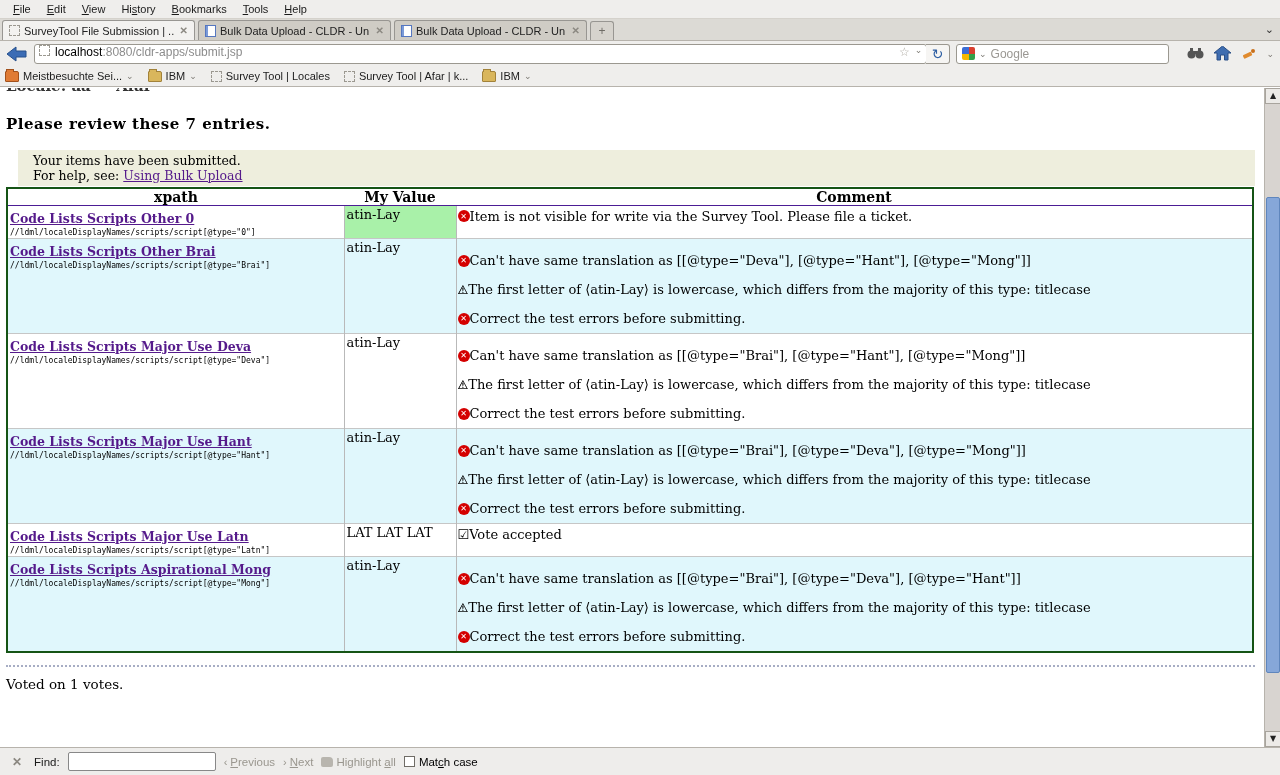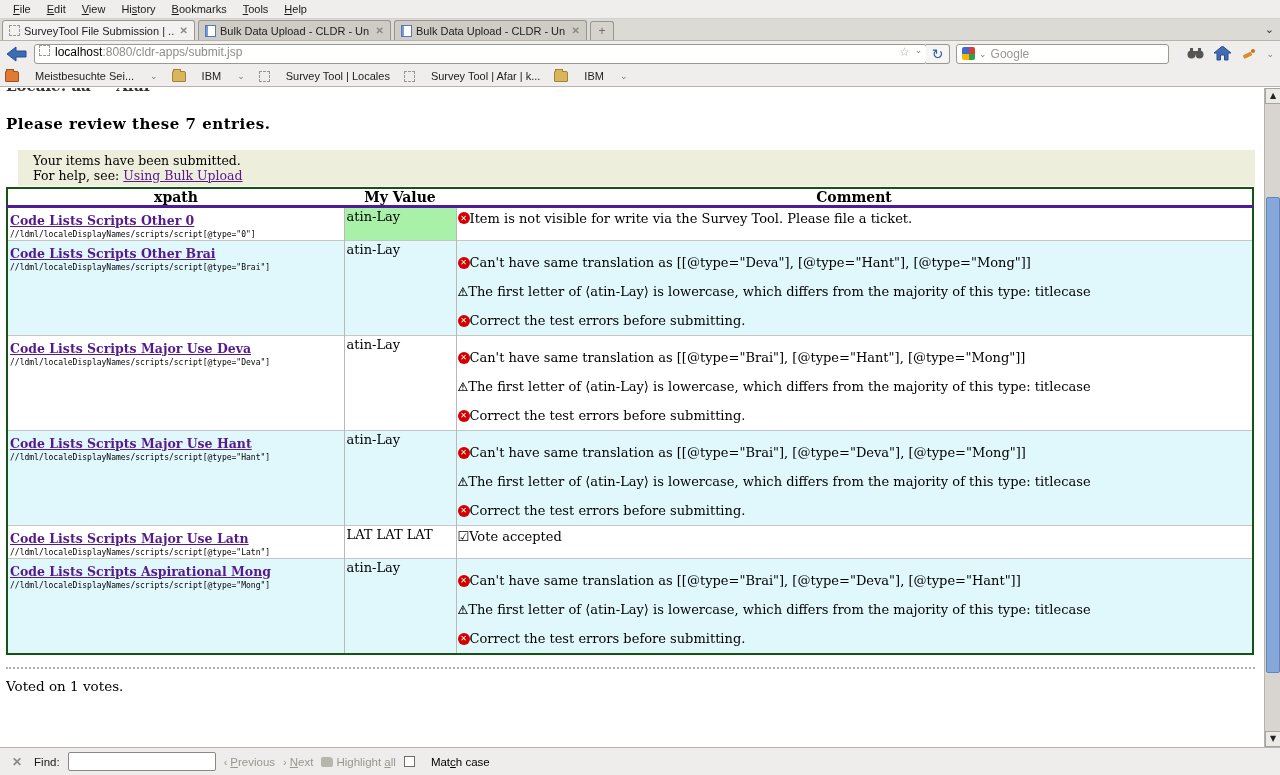--- a/index.html
+++ b/index.html
@@ -50,21 +50,21 @@
            grid-template-rows:1fr 1fr; border-radius:2px; overflow:hidden; flex:0 0 auto; }
   .gicon i:nth-child(1){background:#3b6cd4;} .gicon i:nth-child(2){background:#d93f2f;}
   .gicon i:nth-child(3){background:#f5b700;} .gicon i:nth-child(4){background:#34a04a;}
   .search-placeholder { color:#9a9792; font-size:12px; flex:1; }
   .navicons { display:flex; align-items:center; gap:10px; margin-left:12px; }
 
   .bookmarksbar { position:absolute; left:0; top:66px; width:1280px; height:21px;
                   background:#efeeec; border-bottom:1px solid #b7b3ac;
                   display:flex; align-items:center; padding-left:5px; gap:14px;
                   font-size:11px; color:#1c1c1c; }
-  .bm { display:flex; align-items:center; gap:16px; }
+  .bm { display:flex; align-items:center; gap:4px; }
   .folder { width:14px; height:11px; background:#d9b65c; border:1px solid #a2823a;
             border-radius:1px 2px 1px 1px; position:relative; flex:0 0 auto; }
   .folder::before { content:""; position:absolute; left:0; top:-3px; width:6px; height:2px;
                     background:#d9b65c; border:1px solid #a2823a; border-bottom:none; }
   .folder.orange { background:#e07b34; border-color:#a2511c; }
   .folder.orange::before { background:#e07b34; border-color:#a2511c; }
 
   
   .content { position:absolute; left:0; top:88px; width:1264px; height:659px;
              background:#fff; overflow:hidden; color:#000;
@@ -74,21 +74,21 @@
   .page-heading { margin:18px 0 0 6px; font-size:15px; font-weight:bold; letter-spacing:.5px; }
   .notebox { margin:17px 0 0 18px; width:1237px; background:#eeeedd; padding:3px 0 3px 15px;
              font-size:12.5px; line-height:15px; }
   .notebox a { color:#551a8b; text-decoration:underline; }
 
   table.review { border-collapse:collapse; margin-left:6px; margin-top:1px;
                  width:1248px; table-layout:fixed;
                  border:2px solid #155415; }
   table.review col.c1 { width:337px; } table.review col.c2 { width:112px; }
   th { font-size:14px; font-weight:bold; text-align:center; height:17px;
-       border-bottom:3px solid #4c1d95; background:#fff; }
+       border-bottom:1px solid #4c1d95; background:#fff; }
   td { vertical-align:top; border-left:1px solid #b9b9b9; padding:0; }
   td:first-child { border-left:none; }
   tr.datarow { border-top:1px solid #c6c6c6; }
   tr.shade-blue { background:#e0f7fc; }
   td.val { font-size:13px; padding:1px 0 0 2px; }
   td.val.green { background:#a9f1a9; }
   .xcell { padding:2px 0 1px 2px; }
   .xlink { font-size:12.5px; font-weight:bold; color:#551a8b; }
   .xpath-sub { font-family:"DejaVu Sans Mono", monospace; font-size:8px; color:#000;
                margin-top:1px; white-space:nowrap; }
@@ -121,21 +121,21 @@
   .findbar { position:absolute; left:0; top:747px; width:1280px; height:28px;
              background:#eeedeb; border-top:1px solid #b7b3ac; display:flex;
              align-items:center; gap:8px; padding-left:8px; font-size:11.5px; color:#1a1a1a; }
   .fb-close { color:#8b8881; font-weight:bold; font-size:12px; padding:0 4px; }
   .fb-input { width:148px; height:19px; border:1px solid #888; background:#fff; border-radius:2px; }
   .fb-dis { color:#9a978f; display:flex; align-items:center; gap:3px; }
   .fb-chevron { font-size:11px; }
   .hl-icon { width:12px; height:10px; background:#b8b5ae; border-radius:2px 4px 2px 2px;
              display:inline-block; }
   .fb-cb { width:11px; height:11px; border:1px solid #6f6c66; background:#fff; display:inline-block; }
-  .fb-match { display:flex; align-items:center; gap:16px; color:#000; }
+  .fb-match { display:flex; align-items:center; gap:4px; color:#000; }
   u { text-decoration:underline; }
 </style>
 </head>
 <body>
 
 <div class="menubar" id="menubar">
     <span class="menu-item"><u>F</u>ile</span>
     <span class="menu-item"><u>E</u>dit</span>
     <span class="menu-item"><u>V</u>iew</span>
     <span class="menu-item">Hi<u>s</u>tory</span>

